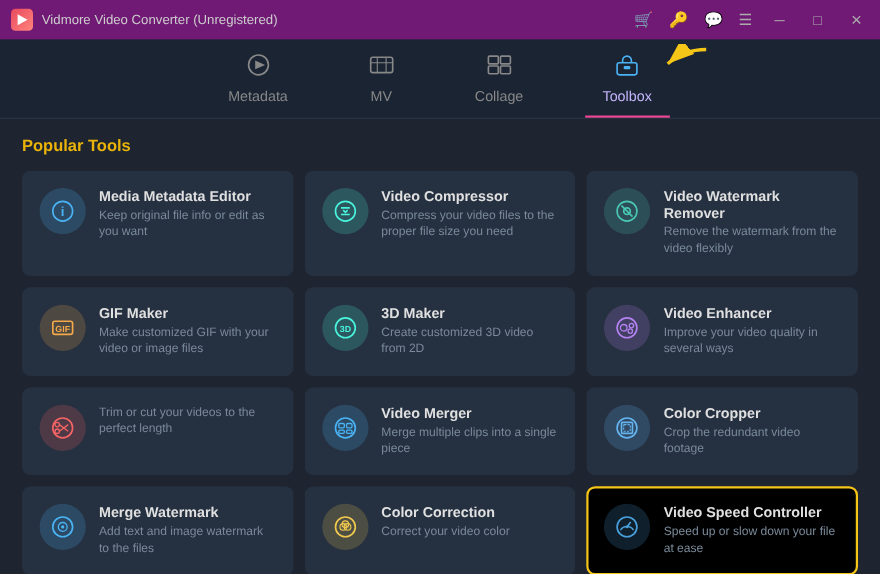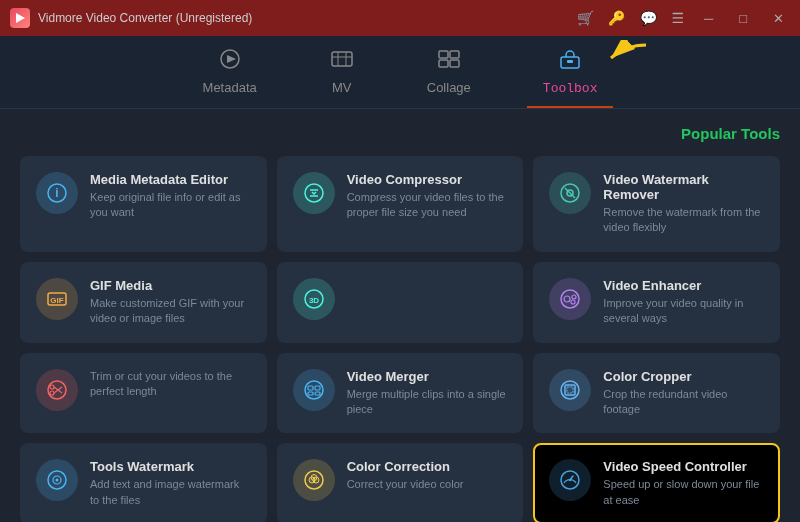--- a/index.html
+++ b/index.html
@@ -7,21 +7,21 @@
       width: 800px;
       height: 522px;
       background: #1e2530;
       font-family: 'Segoe UI', Arial, sans-serif;
       overflow: hidden;
       color: #fff;
     }
 
     
     .title-bar {
-      background: #7f1d1d;
+      background: #701a75;
       height: 36px;
       display: flex;
       align-items: center;
       padding: 0 10px;
       justify-content: space-between;
     }
     .title-bar-left {
       display: flex;
       align-items: center;
       gap: 8px;
@@ -74,46 +74,44 @@
       align-items: center;
       gap: 4px;
       padding: 4px 16px 10px;
       cursor: pointer;
       color: #888;
       font-size: 13px;
       border-bottom: 2px solid transparent;
       position: relative;
     }
     .nav-tab.active {
-      color: #ec4899;
-      border-bottom: 2px solid #c2410c;
-      font-family: Liberation Mono, monospace;
+      color: #c4b5fd;
+      border-bottom: 2px solid #ec4899;
     }
     .nav-tab-icon {
       font-size: 22px;
     }
 
     
     .arrow-annotation {
       position: absolute;
       top: -4px;
       right: -38px;
       z-index: 10;
     }
 
     
     .main-content {
       padding: 16px 20px;
     }
     .section-title {
       font-size: 15px;
       font-weight: 600;
-      color: #22c55e;
+      color: #eab308;
       margin-bottom: 14px;
-      text-align: right;
     }
 
     
     .tools-grid {
       display: grid;
       grid-template-columns: repeat(3, 1fr);
       gap: 10px;
     }
     .tool-card {
       background: #253040;
@@ -294,31 +292,35 @@
     </div>
 
     <div class="tool-card">
       <div class="tool-icon orange">
         <svg width="22" height="22" viewBox="0 0 22 22">
           <rect x="2" y="5" width="18" height="12" rx="2" stroke="#f4aa4a" stroke-width="1.5" fill="none"></rect>
           <text x="11" y="15" text-anchor="middle" fill="#f4aa4a" font-size="8" font-weight="bold">GIF</text>
         </svg>
       </div>
       <div class="tool-info">
-        <div class="tool-name">GIF Media</div>
+        <div class="tool-name">GIF Maker</div>
         <div class="tool-desc">Make customized GIF with your video or image files</div>
       </div>
     </div>
 
     <div class="tool-card">
       <div class="tool-icon cyan">
         <svg width="22" height="22" viewBox="0 0 22 22">
           <circle cx="11" cy="11" r="9" stroke="#4af4dc" stroke-width="1.5" fill="none"></circle>
           <text x="11" y="15" text-anchor="middle" fill="#4af4dc" font-size="8" font-weight="bold">3D</text>
         </svg>
+      </div>
+      <div class="tool-info">
+        <div class="tool-name">3D Maker</div>
+        <div class="tool-desc">Create customized 3D video from 2D</div>
       </div>
     </div>
 
     <div class="tool-card">
       <div class="tool-icon purple">
         <svg width="22" height="22" viewBox="0 0 22 22" fill="none">
           <circle cx="11" cy="11" r="9" stroke="#b482f0" stroke-width="1.5" fill="none"></circle>
           <circle cx="8" cy="11" r="3" stroke="#b482f0" stroke-width="1.2" fill="none"></circle>
           <circle cx="15" cy="9" r="2" stroke="#b482f0" stroke-width="1.2" fill="none"></circle>
           <circle cx="14" cy="14" r="2" stroke="#b482f0" stroke-width="1.2" fill="none"></circle>
@@ -377,21 +379,21 @@
 
     <div class="tool-card">
       <div class="tool-icon blue">
         <svg width="22" height="22" viewBox="0 0 22 22" fill="none">
           <circle cx="11" cy="11" r="9" stroke="#4ab3f4" stroke-width="1.5" fill="none"></circle>
           <circle cx="11" cy="11" r="4" stroke="#4ab3f4" stroke-width="1.2" fill="none"></circle>
           <circle cx="11" cy="11" r="1.5" fill="#4ab3f4"></circle>
         </svg>
       </div>
       <div class="tool-info">
-        <div class="tool-name">Tools Watermark</div>
+        <div class="tool-name">Merge Watermark</div>
         <div class="tool-desc">Add text and image watermark to the files</div>
       </div>
     </div>
 
     <div class="tool-card">
       <div class="tool-icon yellow">
         <svg width="22" height="22" viewBox="0 0 22 22" fill="none">
           <circle cx="11" cy="11" r="9" stroke="#f0c850" stroke-width="1.5" fill="none"></circle>
           <circle cx="9" cy="11" r="3" stroke="#f0c850" stroke-width="1" fill="rgba(240,200,80,0.15)"></circle>
           <circle cx="13" cy="11" r="3" stroke="#f0c850" stroke-width="1" fill="rgba(240,200,80,0.15)"></circle>

